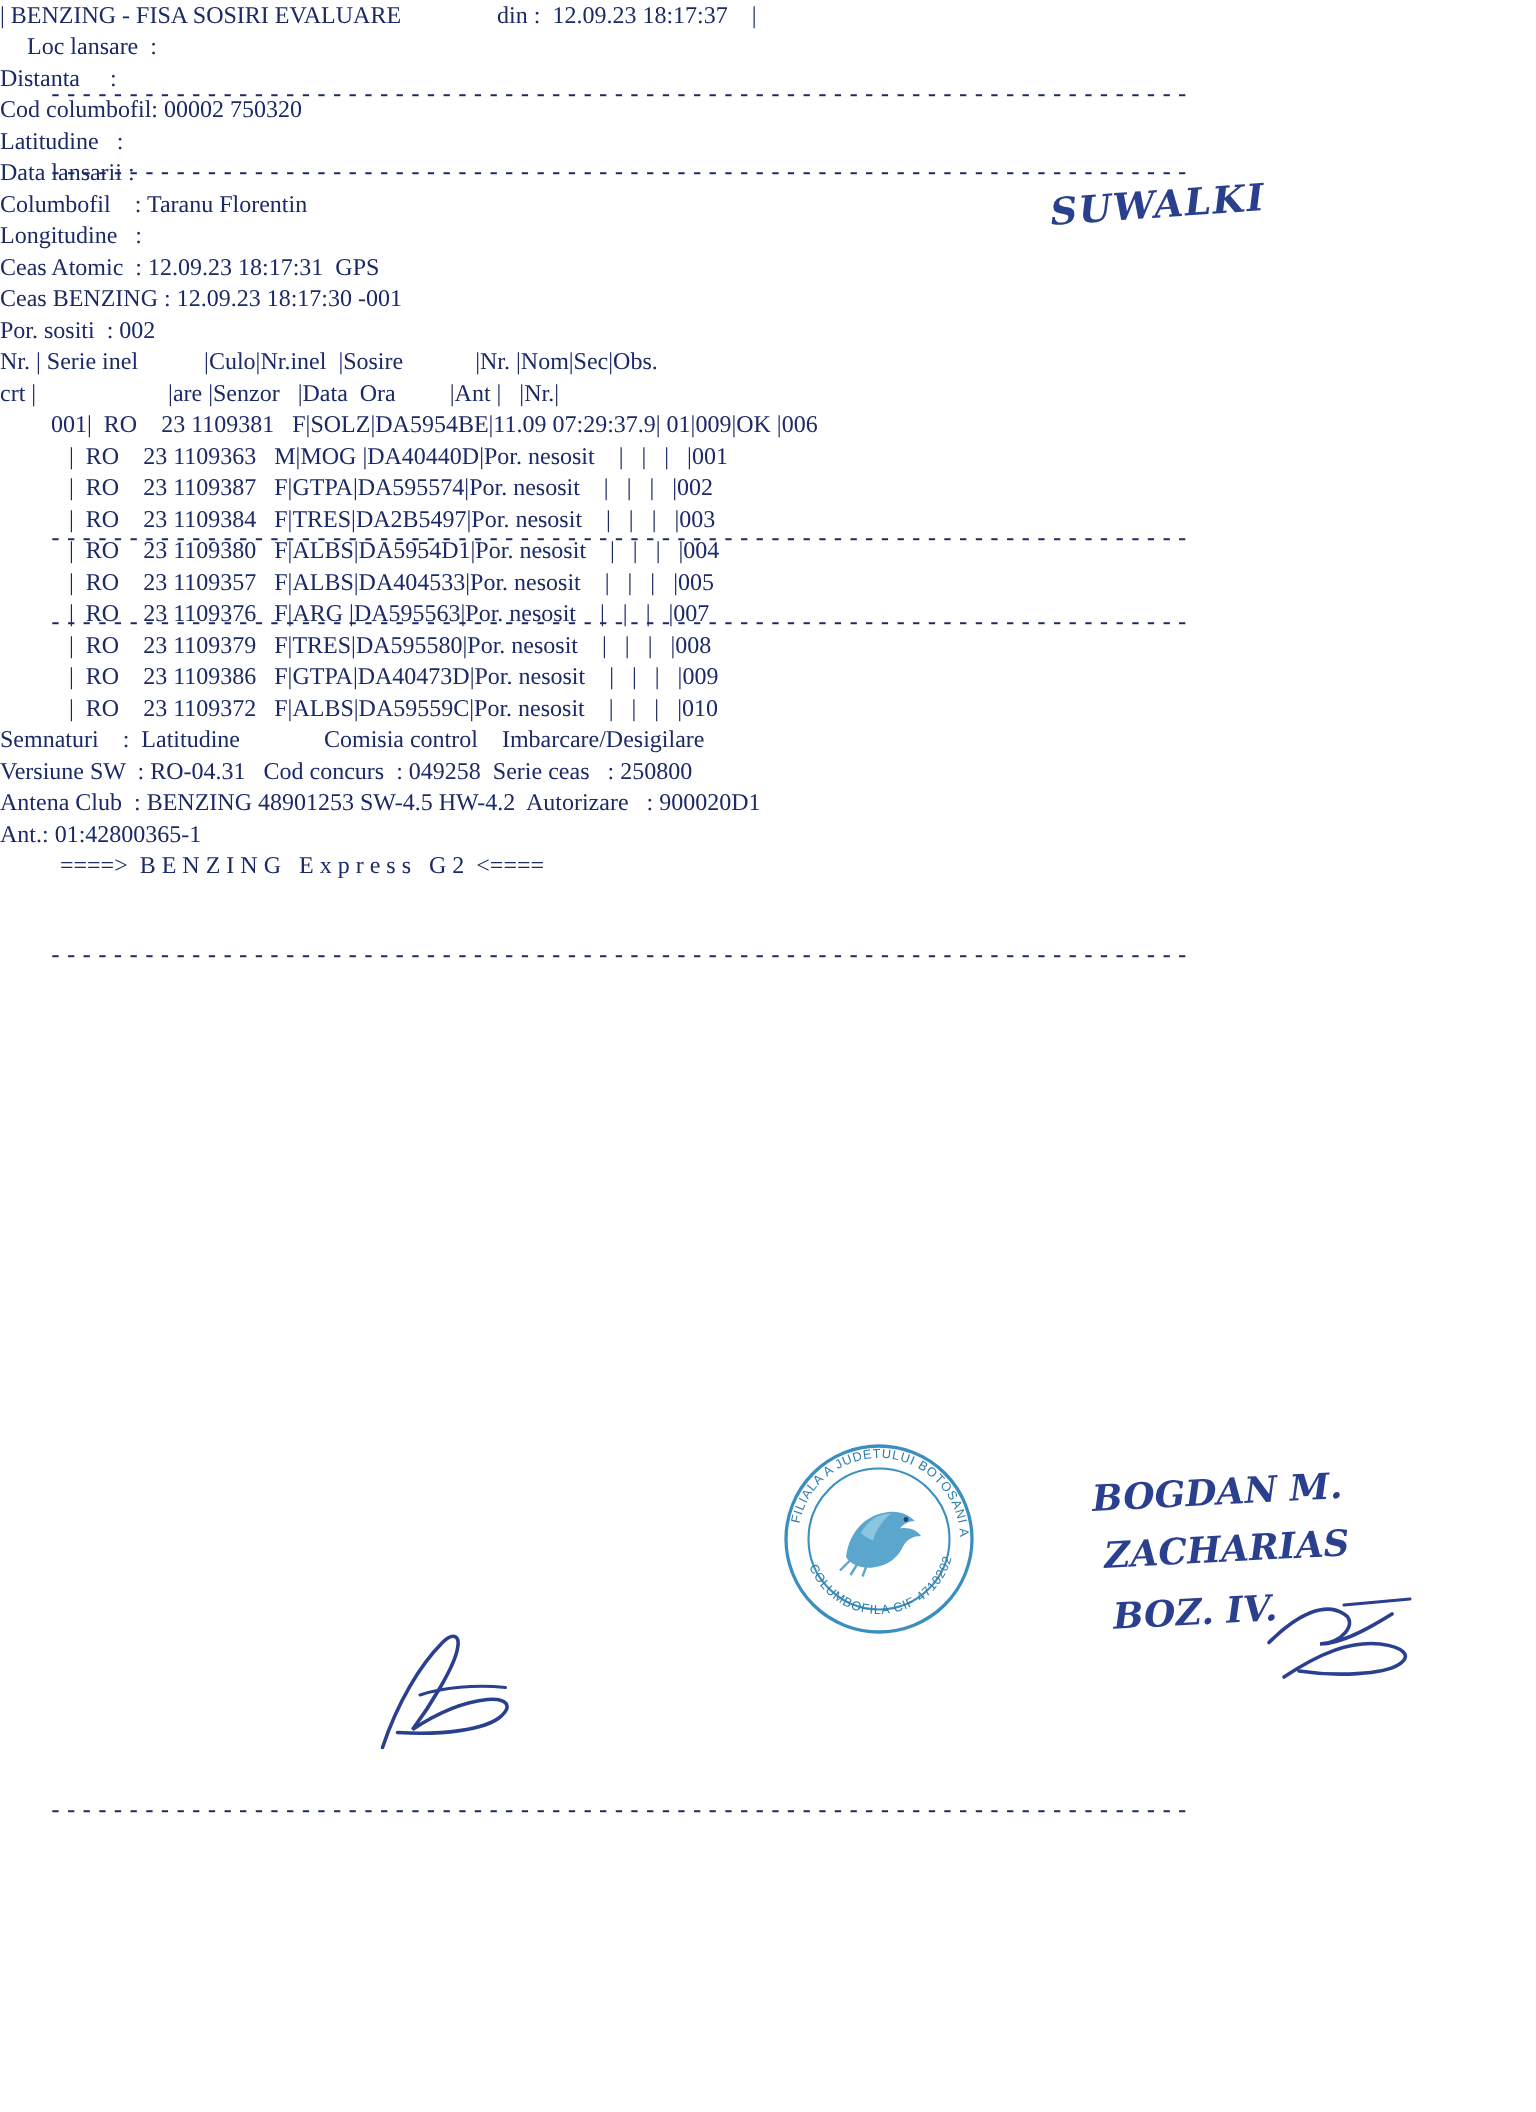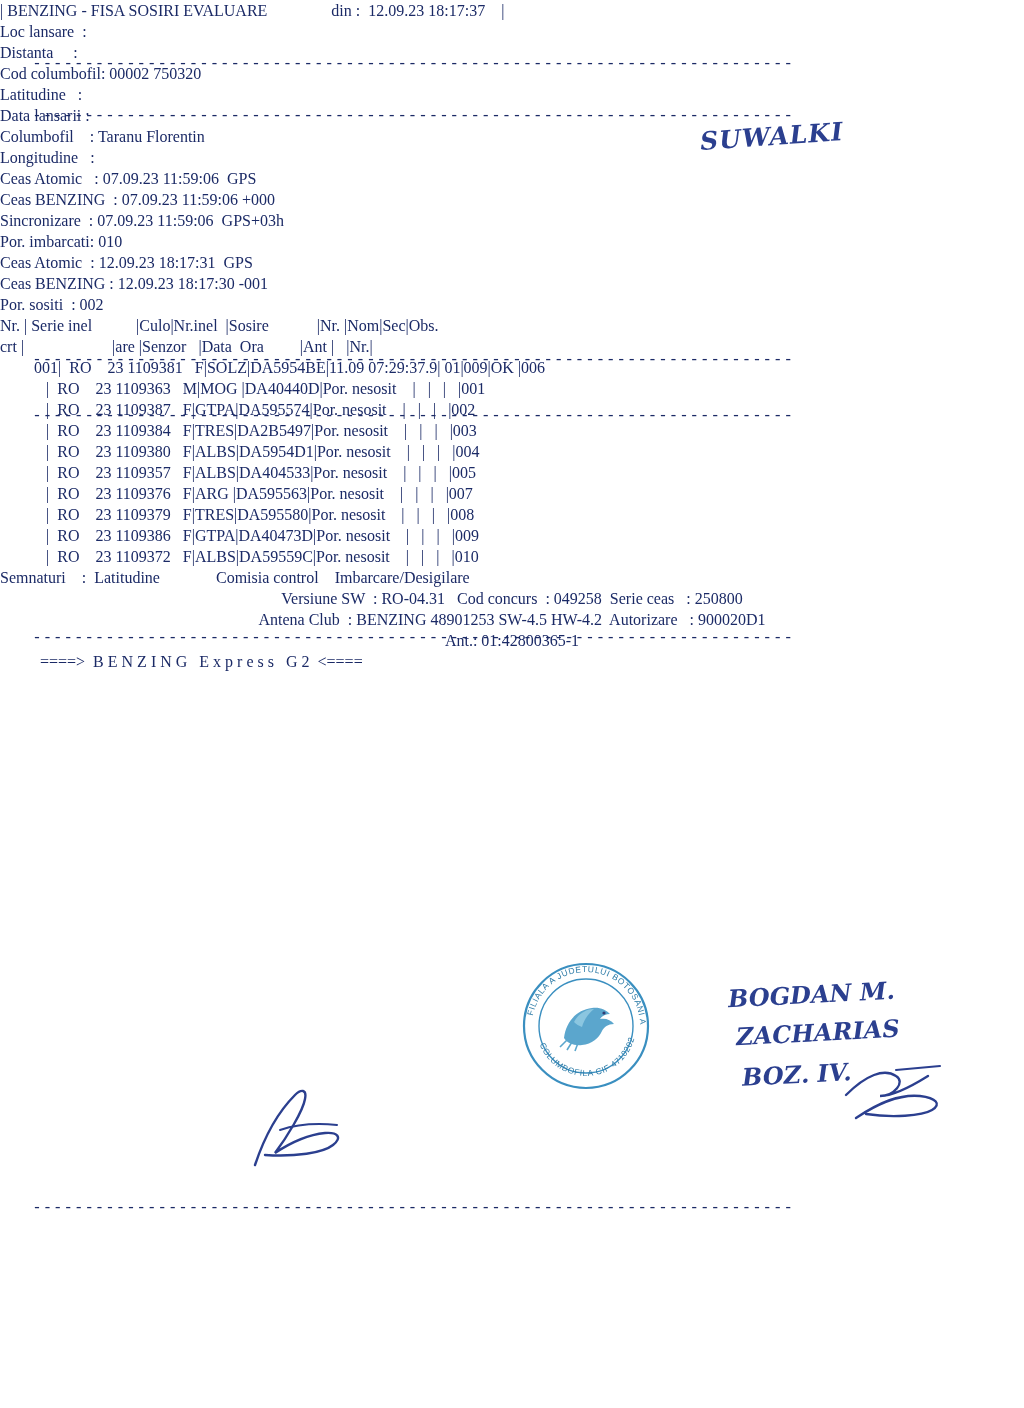--- a/index.html
+++ b/index.html
@@ -36,38 +36,38 @@
     font-size: 16.5px;
     color: #1b2a66;
     letter-spacing: 0.5px;
   }
   
   #sep-top      { left: 32px; top: 52px; }
   #hdr-line     { left: 32px; top: 78px; }
   #sep-hdr      { left: 32px; top: 104px; }
 
   #blk-concurs  { left: 32px; top: 134px; }
-  #blk-right1   { left: 492px; top: 134px; }
+  #blk-right1   { left: 492px; top: 134px; padding-left: 18px; }
 
   #blk-dist     { left: 32px; top: 178px; }
   #blk-right2   { left: 492px; top: 178px; }
 
   #blk-clocks-l { left: 32px; top: 258px; }
   #blk-clocks-r { left: 492px; top: 258px; }
   #blk-porsos   { left: 500px; top: 321px; }
 
   #sep-tbl1     { left: 32px; top: 348px; }
   #tbl-head     { left: 32px; top: 360px; }
   #sep-tbl2     { left: 32px; top: 404px; }
   #tbl-body     { left: 32px; top: 420px; padding-left: 34px; }
   #sep-tbl3     { left: 32px; top: 626px; }
 
   #sig-row      { left: 32px; top: 1140px; }
   #sep-bot      { left: 32px; top: 1196px; }
-  #footer-blk   { left: 32px; top: 1218px; text-align: center; }
+  #footer-blk   { left: 32px; top: 1218px; }
   #footer-brand { left: 32px; top: 1280px; }
 
   .handwriting {
     position: absolute;
     font-family: "DejaVu Serif", serif;
     color: #2b3f8f;
     font-style: italic;
     font-weight: bold;
     pointer-events: none;
   }
@@ -111,24 +111,20 @@
 
   <div class="mono" id="blk-right1">Loc lansare  :</div>
 
   <div class="mono" id="blk-dist">Distanta     :
 Cod columbofil: 00002 750320
 Latitudine   :</div>
   <div class="mono" id="blk-right2">Data lansarii :
 Columbofil    : Taranu Florentin
 Longitudine   :</div>
 
-  <div class="mono" id="blk-clocks-l">Ceas Atomic   : 07.09.23 11:59:06  GPS
-Ceas BENZING  : 07.09.23 11:59:06 +000
-Sincronizare  : 07.09.23 11:59:06  GPS+03h
-Por. imbarcati: 010</div>
   <div class="mono" id="blk-clocks-r">Ceas Atomic  : 12.09.23 18:17:31  GPS
 Ceas BENZING : 12.09.23 18:17:30 -001</div>
   <div class="mono" id="blk-porsos">Por. sositi  : 002</div>
 
   <div class="sep mono" id="sep-tbl1">-------------------------------------------------------------------------</div>
   <div class="mono" id="tbl-head">Nr. | Serie inel           |Culo|Nr.inel  |Sosire            |Nr. |Nom|Sec|Obs.
 crt |                      |are |Senzor   |Data  Ora         |Ant |   |Nr.|</div>
   <div class="sep mono" id="sep-tbl2">-------------------------------------------------------------------------</div>
   <div class="mono" id="tbl-body">001|  RO    23 1109381   F|SOLZ|DA5954BE|11.09 07:29:37.9| 01|009|OK |006
    |  RO    23 1109363   M|MOG |DA40440D|Por. nesosit    |   |   |   |001

